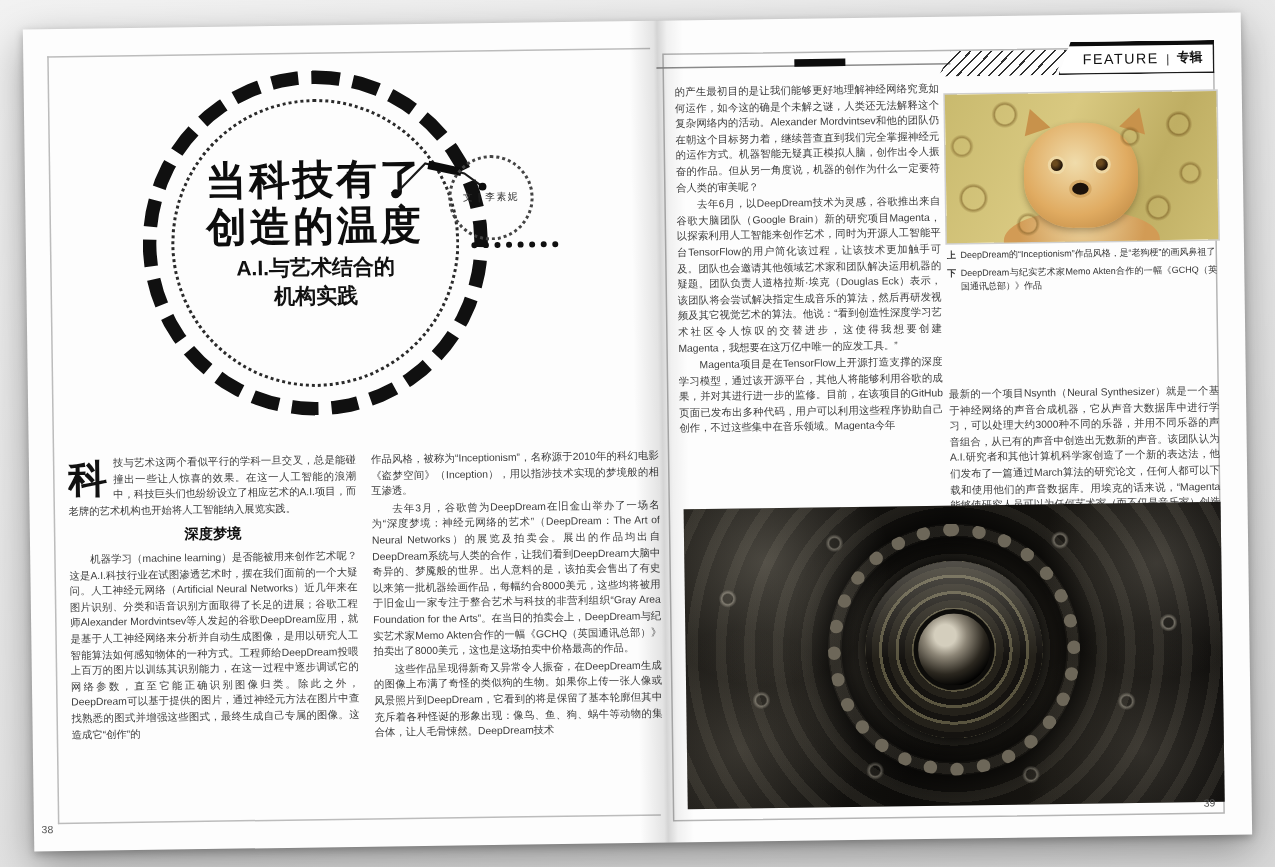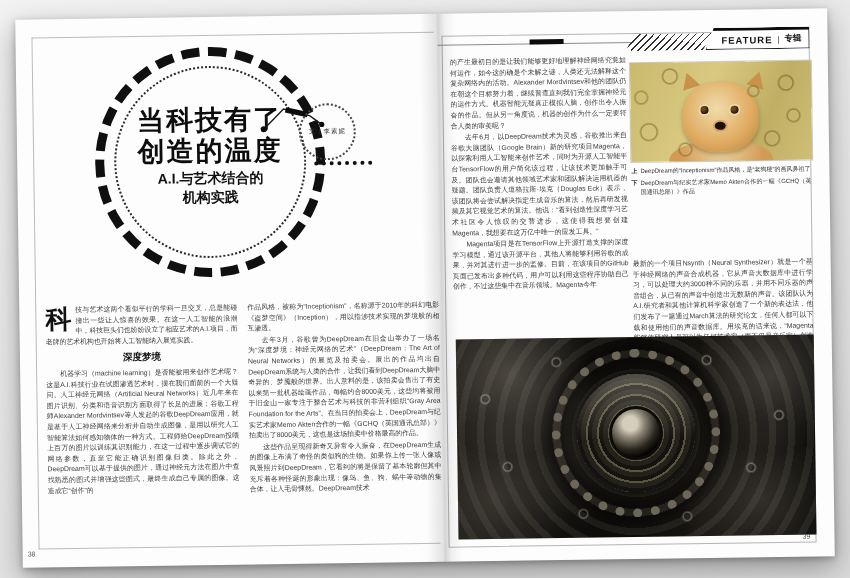--- a/index.html
+++ b/index.html
@@ -81,21 +81,21 @@
     background:repeating-linear-gradient(135deg,#2f2f2f 0 1px,rgba(0,0,0,0) 1px 5px);
     clip-path:polygon(10% 0,100% 0,90% 100%,0 100%);
   }
   .ribbon-label{
     position:absolute;left:268px;top:18px;width:104px;height:22px;
     border:1px solid #1a1a1a;border-top:3px solid #0c0c0c;box-sizing:border-box;
     clip-path:polygon(8% 0,100% 0,100% 100%,0 100%);
     display:flex;align-items:center;justify-content:flex-end;
     padding-right:7px;gap:5px;background:#fff;
   }
-  .feature-en{font-size:9.5px;font-weight:700;letter-spacing:1px;color:#111;}
+  .feature-en{font-size:9.5px;font-weight:400;letter-spacing:1px;color:#111;}
   .feature-sep{font-size:8px;color:#333;}
   .feature-cn{font-size:8.5px;font-weight:700;color:#111;}
 
   .rp-col1{left:12px;top:44px;width:176px;height:292px;overflow:hidden;}
   .rp-col2-text{left:192px;top:248px;width:180px;height:108px;overflow:hidden;}
 
   
   .caption-block{position:absolute;left:192px;top:156px;width:180px;font-size:6px;line-height:9px;color:#333;}
   .caption-item{display:flex;gap:3px;margin-bottom:3px;}
   .caption-label{font-weight:700;flex:0 0 auto;}

